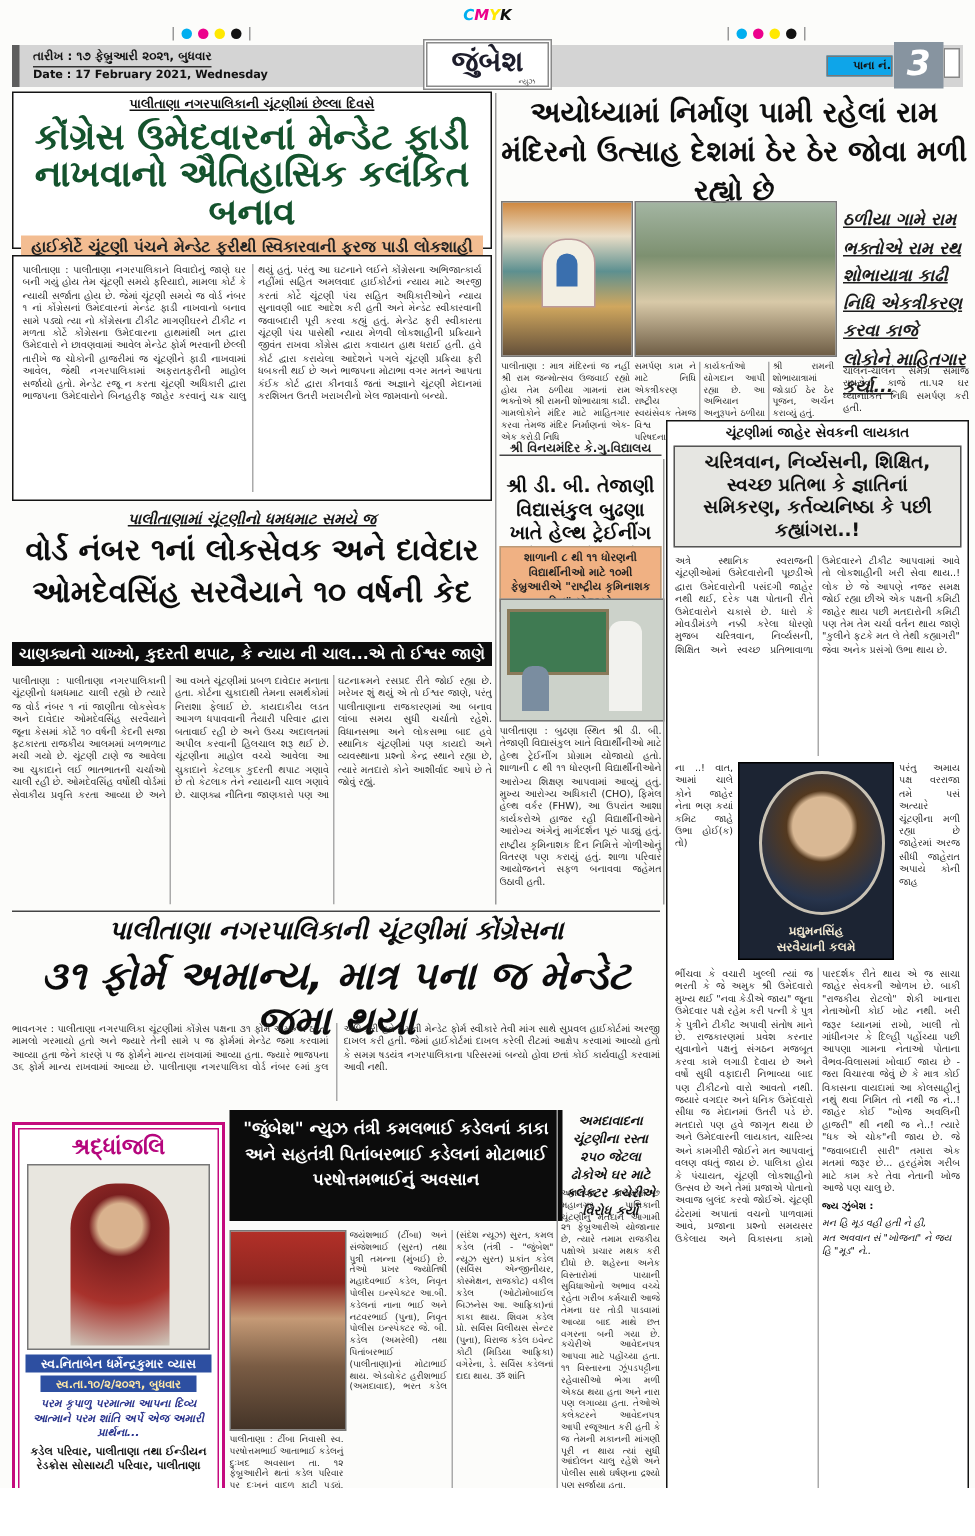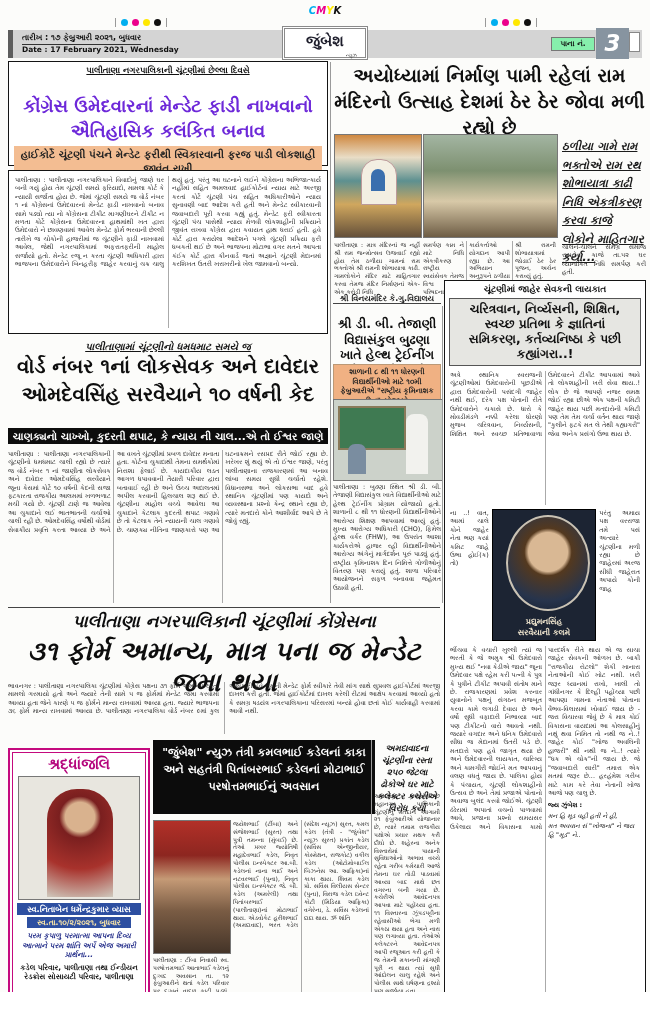--- a/index.html
+++ b/index.html
@@ -33,30 +33,30 @@
   <div class="abs b i" style="left:0;top:5px;width:650px;text-align:center;font-size:10px;">
     <span style="color:#00aeef">C</span><span style="color:#ec008c">M</span><span style="color:#ffe800">Y</span><span style="color:#111">K</span>
   </div>
   <div class="abs" style="left:482px;top:12px;"><span class="bar-sep"></span><span class="dot" style="background:#00aeef"></span><span class="dot" style="background:#ec008c"></span><span class="dot" style="background:#ffe800"></span><span class="dot" style="background:#111"></span><span class="bar-sep"></span></div>
 
   <div class="abs masthead" style="left:8px;top:30px;width:634px;height:28px;"></div>
   <div class="abs" style="left:8px;top:30px;width:5px;height:28px;background:#5d5d5d;"></div>
   <div class="abs b" style="left:22px;top:33px;font-size:8px;color:#111;border-bottom:1px solid #333;padding-bottom:1px;">તારીખ : ૧૭ ફેબ્રુઆરી ૨૦૨૧, બુધવાર</div>
   <div class="abs b" style="left:22px;top:45px;font-size:7.5px;color:#111;">Date : 17 February 2021, Wednesday</div>
   <div class="abs" style="left:282px;top:26px;width:86px;height:34px;background:#fff;border:3px double #8a8a8a;box-sizing:border-box;text-align:center;">
-    <div class="b" style="font-size:15px;line-height:24px;color:#1d1d2b;">જુંબેશ</div>
+    <div class="b" style="font-size:19px;line-height:24px;color:#1d1d2b;">જુંબેશ</div>
     <div style="font-size:5px;line-height:5px;color:#444;text-align:right;padding-right:8px;">ન્યુઝ</div>
   </div>
-  <div class="abs b" style="left:551px;top:37px;width:42px;height:12px;background:#86efac;border:1px solid #777;font-size:7.5px;line-height:12px;text-align:center;color:#111;">પાના નં.</div>
+  <div class="abs b" style="left:551px;top:37px;width:42px;height:12px;background:#0ea5e9;border:1px solid #777;font-size:7.5px;line-height:12px;text-align:right;color:#111;">પાના નં.</div>
   <div class="abs b i" style="left:596px;top:28px;width:33px;height:31px;background:#8794a0;color:#fff;font-size:23px;line-height:31px;text-align:center;">3</div>
   <div class="abs" style="left:629px;top:32px;width:9px;height:18px;background:#fff;border:1px solid #888;"></div>
 
   <div class="abs box" style="left:8px;top:61px;width:320px;height:105px;box-sizing:border-box;">
     <div class="ctr b u" style="font-size:8.5px;margin-top:3px;color:#111;">પાલીતાણા નગરપાલિકાની ચૂંટણીમાં છેલ્લા દિવસે</div>
-    <div class="ctr b" style="font-size:18px;line-height:25px;color:#6d28d9;margin-top:17px;">કોંગ્રેસ ઉમેદવારનાં મેન્ડેટ ફાડી નાખવાનો ઐતિહાસિક કલંકિત બનાવ</div>
+    <div class="ctr b" style="font-size:24px;line-height:25px;color:#14532d;margin-top:4px;">કોંગ્રેસ ઉમેદવારનાં મેન્ડેટ ફાડી નાખવાનો ઐતિહાસિક કલંકિત બનાવ</div>
     <div class="ctr b" style="margin:3px 5px 0 5px;background:#f3bd92;font-size:10.5px;line-height:13.5px;padding:2px 4px;color:#222;">હાઈકોર્ટે ચૂંટણી પંચને મેન્ડેટ ફરીથી સ્વિકારવાની ફરજ પાડી લોકશાહી જીવંત રાખી</div>
   </div>
   <div class="abs box cols2 body-txt jc" style="left:8px;top:170px;width:320px;height:164px;box-sizing:border-box;padding:5px 6px;">પાલીતાણા : પાલીતાણા નગરપાલિકાને વિવાદોનું જાણે ઘર બની ગયું હોય તેમ ચૂંટણી સમયે ફરિયાદો, મામલા કોર્ટ કે ન્યાયી સર્જાતા હોય છે. જેમાં ચૂંટણી સમયે જ વોર્ડ નંબર ૧ નાં કોંગ્રેસનાં ઉમેદવારનાં મેન્ડેટ ફાડી નાખવાનો બનાવ સામે પડ્યો ત્યા નો કોંગ્રેસના ટીકીટ માગણીઘરને ટીકીટ ન મળતા કોર્ટે કોંગ્રેસના ઉમેદવારના હાથમાંથી ખત દ્વારા ઉમેદવારો ને છાવણવામાં આવેલ મેન્ડેટ ફોર્મ ભરવાની છેલ્લી તારીખે જ ચોકોની હાજરીમાં જ ચૂંટણીને ફાડી નાખવામાં આવેલ, જેથી નગરપાલિકામાં અફરાતફરીની માહોલ સર્જાયો હતો. મેન્ડેટ રજૂ ન કરતા ચૂંટણી અધિકારી દ્વારા ભાજપના ઉમેદવારોને બિનહરીફ જાહેર કરવાનું ચક્ર ચાલુ થયું હતું. પરંતુ આ ઘટનાને લઈને કોંગ્રેસના અભિજાત્કાર્ય નહીંમાં સહિત અમલવાદ હાઈકોર્ટનાં ન્યાય માટે અરજી કરતાં કોર્ટે ચૂંટણી પંચ સહિત અધિકારીઓને ન્યાય સુનાવણી બાદ આદેશ કરી હતી અને મેન્ડેટ સ્વીકારવાની જવાબદારી પૂરી કરવા કહ્યું હતું. મેન્ડેટ ફરી સ્વીકારતા ચૂંટણી પંચ પાસેથી ન્યાય મેળવી લોકશાહીની પ્રક્રિયાને જીવંત રાખવા કોંગ્રેસ દ્વારા કવાયત હાથ ધરાઈ હતી. હવે કોર્ટ દ્વારા કરાયેલા આદેશને પગલે ચૂંટણી પ્રક્રિયા ફરી ધબકતી થઈ છે અને ભાજપના મોટાભા વગર મતને આપતા કંઈક કોર્ટ દ્વારા કીનવાર્ડ જતાં અજ્ઞાને ચૂંટણી મેદાનમાં કરશિખત ઉતરી ખરાખરીનો ખેલ જામવાનો બન્યો.</div>
 
   <div class="abs ctr b" style="left:333px;top:62px;width:313px;font-size:19px;line-height:26px;color:#0e0e0e;">અયોધ્યામાં નિર્માણ પામી રહેલાં રામ મંદિરનો ઉત્સાહ દેશમાં ઠેર ઠેર જોવા મળી રહ્યો છે</div>
 
   <div class="abs photo" style="left:334px;top:134px;width:86px;height:102px;background:linear-gradient(180deg,#cf8840 0%,#e9ddc6 22%,#5d9090 45%,#d0a75e 68%,#64503a 100%);">
     <div style="position:absolute;left:26px;top:24px;width:34px;height:44px;background:#f3efe2;border-radius:16px 16px 0 0;border:1px solid #b99;"></div>
     <div style="position:absolute;left:36px;top:34px;width:14px;height:22px;background:#3a6fae;border-radius:7px 7px 0 0;"></div>
   </div>

